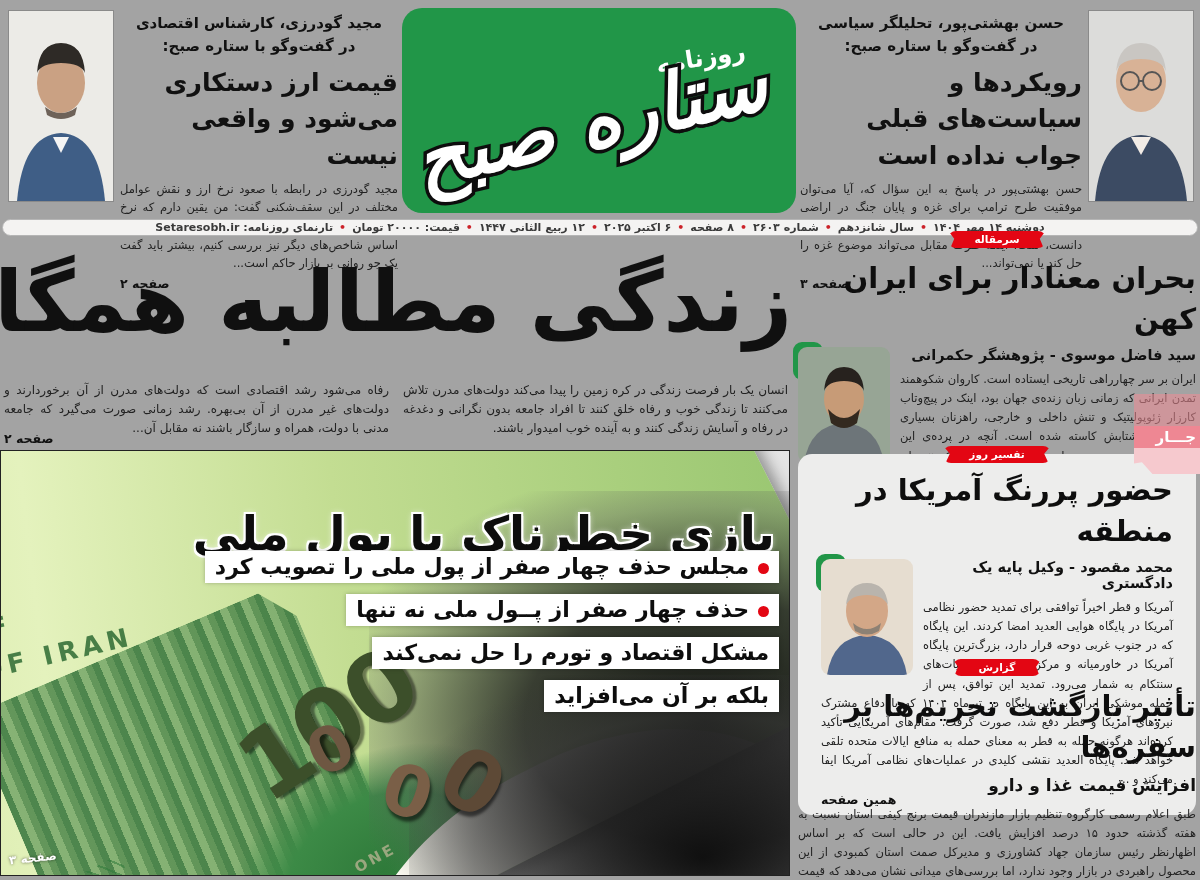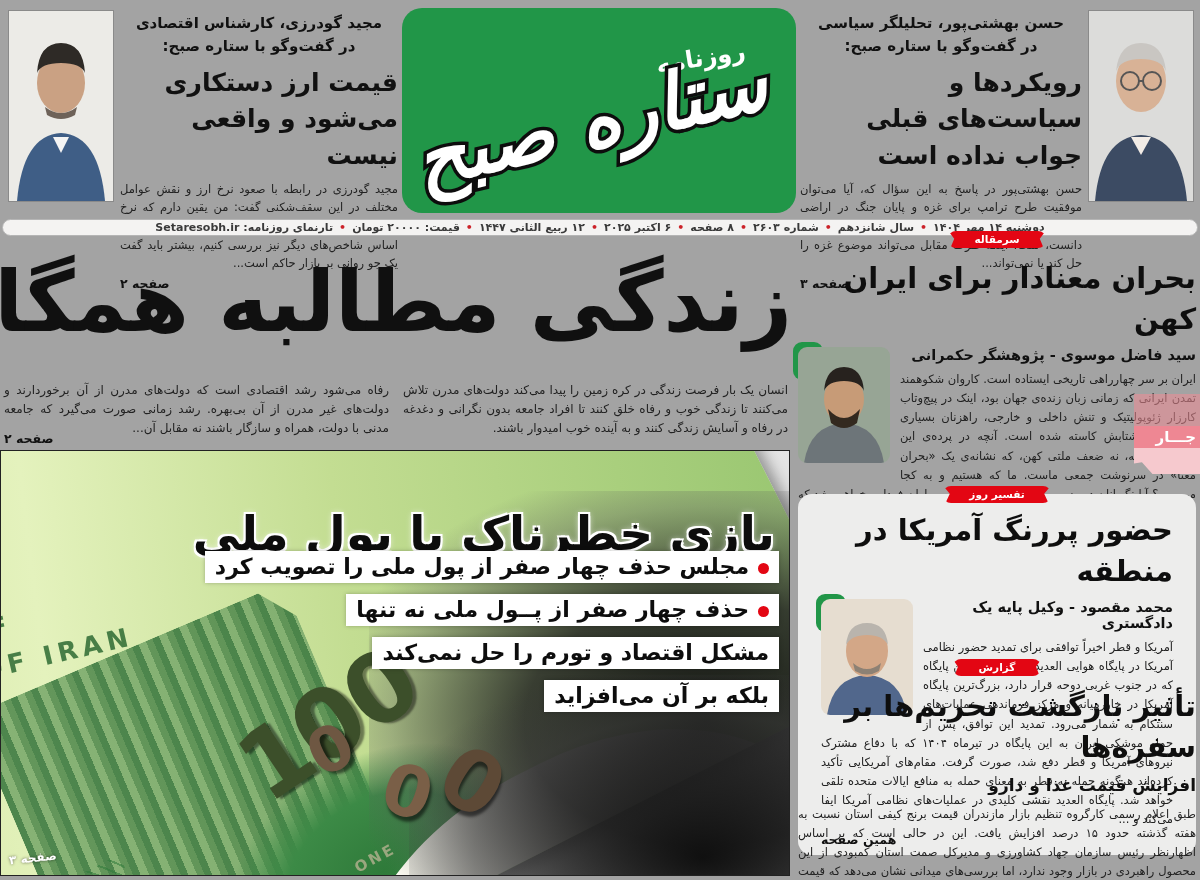--- a/index.html
+++ b/index.html
@@ -190,21 +190,21 @@
           <path d="M30 62 q16 18 32 0 l-3 14 q-13 10-26 0 z" fill="#33291f"></path>
         </svg>
       </div>
       <div class="byline">سید فاضل موسوی - پژوهشگر حکمرانی</div>
       <p class="rbody">ایران بر سر چهارراهی تاریخی ایستاده است. کاروان شکوهمند تمدن ایرانی که زمانی زبان زنده‌ی جهان بود، اینک در پیچ‌وتاب کارزار ژئوپولیتیک و تنش داخلی و خارجی، راهزنان بسیاری یافته و از شتابش کاسته شده است. آنچه در پرده‌ی این آشفتگی نهفته، نه ضعف ملتی کهن، که نشانه‌ی یک «بحران معنا» در سرنوشت جمعی ماست. ما که هستیم و به کجا می‌رویم؟ آیا نگهبانان دیروزین مرزها خواهیم ماند، یا معماران فردایی خواهیم شد که رفاه و آرامش و آوازه‌ی دوباره، سنگ بنایش است؟ آشفتگی در روابط خارجی...</p>
       <div class="pageref">صفحه ۲</div>
     </div>
   </section>
 
   <section class="rsection" style="top:446px;height:212px;">
-    <div class="badge-row" style="position:relative;z-index:2;margin-top:40px;">
+    <div class="badge-row" style="position:relative;z-index:2;">
         <span class="badge">تفسیر روز</span>
       </div>
     <div class="graybox" style="margin-top:-9px;padding-top:14px;">
       <h2 class="rhead" style="margin-top:2px;">حضور پررنگ آمریکا در منطقه</h2>
       <div class="colphoto">
         <span class="tab"></span>
         <svg class="avatar" viewBox="0 0 92 116">
           <rect width="92" height="116" fill="#e6ddd0"></rect>
           <path d="M6 116 q6-38 40-40 q34 2 40 40 z" fill="#51678c"></path>
           <ellipse cx="46" cy="52" rx="21" ry="26" fill="#d3a787"></ellipse>

